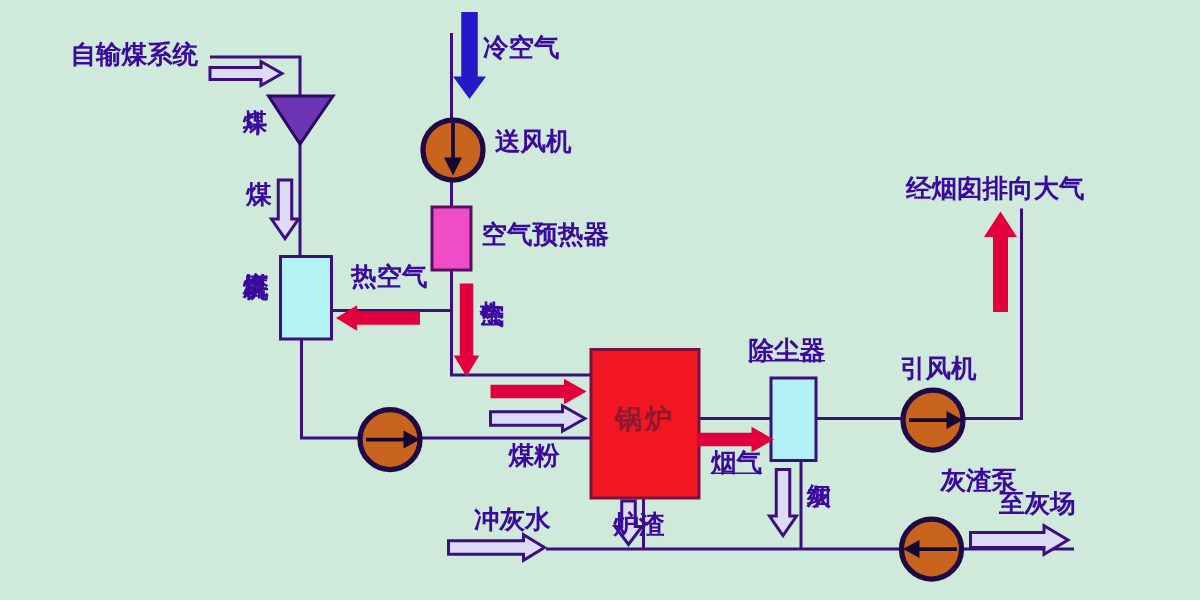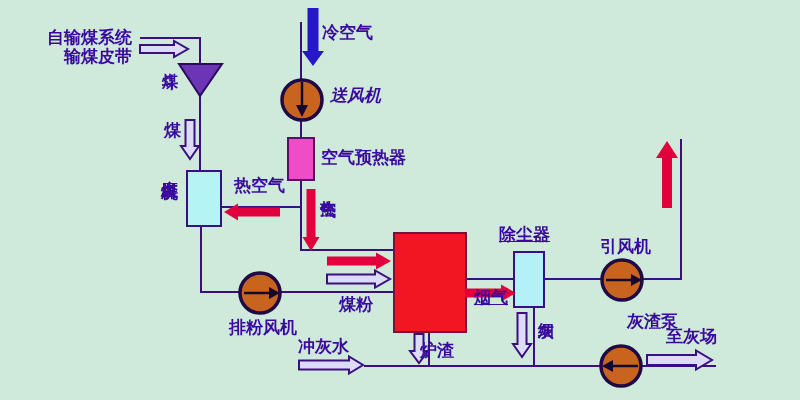--- a/index.html
+++ b/index.html
@@ -81,39 +81,39 @@
       <polygon points="327,274.5 375,274.5 375,270.5 390,279 375,287.5 375,283.5 327,283.5"></polygon>
       <polygon points="299,360.5 349,360.5 349,356.5 363,365 349,373.5 349,369.5 299,369.5"></polygon>
       <polygon points="414.5,334 414.5,351 410,351 419,363 428,351 423.5,351 423.5,334"></polygon>
       <polygon points="517.5,313 517.5,344 513,344 522,357 531,344 526.5,344 526.5,313"></polygon>
       <polygon points="647,355 696,355 696,350.5 712,360 696,369.5 696,365 647,365"></polygon>
     </g>
   </svg>
 
   <div class="lbl src" style="left:36px;top:28px;">
     <div>自输煤系统</div>
-    <div>输煤皮带</div>
   </div>
 
   <div class="lbl vtext" style="left:161px;top:60px;font-size:16px;">煤斗</div>
   <div class="lbl" style="left:164px;top:121px;">煤</div>
   <div class="lbl vtext" style="left:160px;top:167px;">磨煤机</div>
 
   <div class="lbl" style="left:322px;top:11px;margin-top:12px;">冷空气</div>
-  <div class="lbl" style="left:330px;top:86px;font-style:italic;">送风机</div>
+  <div class="lbl" style="left:330px;top:86px;">送风机</div>
   <div class="lbl" style="left:321px;top:148px;text-align:center;">空气预热器</div>
 
   <div class="lbl" style="left:234px;top:176px;">热空气</div>
   <div class="lbl vtext" style="left:319px;top:187px;font-size:16px;">热空气</div>
 
+  <div class="lbl boilerlbl" style="left:394px;top:270px;">锅炉</div>
   <div class="lbl" style="left:339px;top:295px;">煤粉</div>
-  <div class="lbl" style="left:229px;top:318px;">排粉风机</div>
 
-  <div class="lbl" style="left:474px;top:288px;text-decoration:underline;">烟气</div>
+  <div class="lbl" style="left:474px;top:300px;text-decoration:underline;">烟气</div>
   <div class="lbl" style="left:499px;top:225px;text-decoration:underline;">除尘器</div>
   <div class="lbl" style="left:600px;top:237px;">引风机</div>
+  <div class="lbl" style="left:604px;top:117px;">经烟囱排向大气</div>
 
   <div class="lbl vtext" style="left:537px;top:309px;font-size:16px;">细灰</div>
   <div class="lbl" style="left:599px;top:312px;margin-left:28px;">灰渣泵</div>
   <div class="lbl" style="left:666px;top:327px;">至灰场</div>
-  <div class="lbl" style="left:298px;top:338px;font-family:Liberation Mono, monospace;">冲灰水</div>
-  <div class="lbl" style="left:420px;top:341px;">炉渣</div>
+  <div class="lbl" style="left:316px;top:338px;">冲灰水</div>
+  <div class="lbl" style="left:409px;top:341px;">炉渣</div>
 </div>
 
 </body></html>

